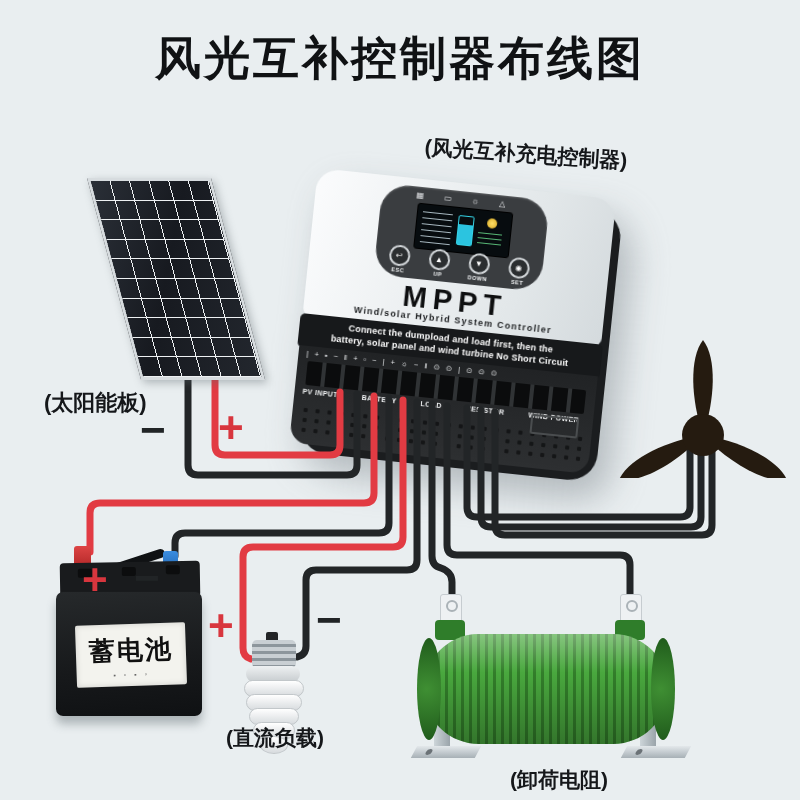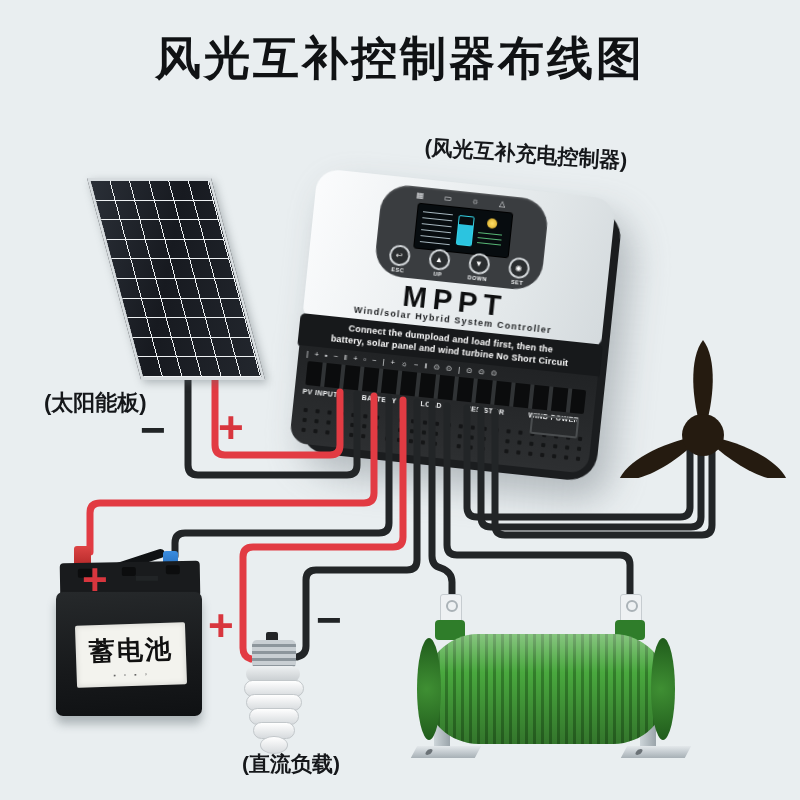--- a/index.html
+++ b/index.html
@@ -8,21 +8,21 @@
   .scene{position:absolute;inset:0;}
   .abs{position:absolute;}
 
   
   .title{left:0;top:28px;width:800px;text-align:center;font-size:46px;font-weight:900;
          color:#101214;letter-spacing:3px;}
   .cap{font-weight:800;color:#15171a;}
   .cap-controller{left:396px;top:140px;width:260px;text-align:center;font-size:21px;transform:rotate(4deg);}
   .cap-solar{left:44px;top:388px;font-size:22px;}
   .cap-wind{left:638px;top:314px;width:130px;text-align:center;font-size:20px;}
-  .cap-load{left:210px;top:750px;width:130px;text-align:right;font-size:21px;}
+  .cap-load{left:210px;top:724px;width:130px;text-align:center;font-size:21px;}
   .cap-resistor{left:494px;top:766px;width:130px;text-align:center;font-size:21px;}
 
   
   .mark{font-size:44px;font-weight:700;line-height:1;}
   .mark.plus{color:#d8363e;}
   .mark.minus{color:#212426;}
 
   
   .controller{left:318px;top:168px;width:300px;height:276px;transform:rotate(6deg);
               transform-origin:top left;filter:drop-shadow(14px 18px 18px rgba(110,120,126,.45));}
@@ -260,20 +260,21 @@
       <path d="M90,107 C78,72 76,30 90,12 C104,30 102,72 90,107 Z" fill="#251b10"></path>
       <path transform="rotate(118 90 107)" d="M90,107 C78,72 76,30 90,12 C104,30 102,72 90,107 Z" fill="#251b10"></path>
       <path transform="rotate(-118 90 107)" d="M90,107 C78,72 76,30 90,12 C104,30 102,72 90,107 Z" fill="#251b10"></path>
       <circle cx="90" cy="107" r="21" fill="#251b10"></circle>
     </g>
   </svg>
 
   <div class="abs cap cap-controller">(风光互补充电控制器)</div>
   <div class="abs cap cap-solar">(太阳能板)</div>
   <div class="abs cap cap-load">(直流负载)</div>
+  <div class="abs cap cap-resistor">(卸荷电阻)</div>
 
   <div class="abs mark minus" style="left:140px;top:408px;">−</div>
   <div class="abs mark plus" style="left:218px;top:406px;">+</div>
   <div class="abs mark plus" style="left:82px;top:558px;">+</div>
   <div class="abs mark minus" style="left:134px;top:556px;">−</div>
   <div class="abs mark plus" style="left:208px;top:604px;">+</div>
   <div class="abs mark minus" style="left:316px;top:598px;">−</div>
 
 </div>
 

